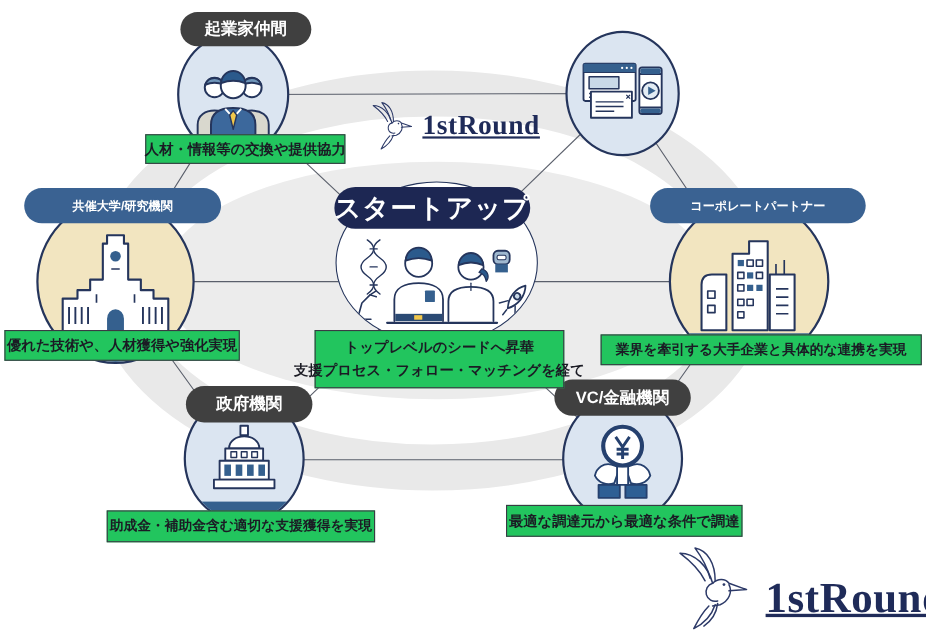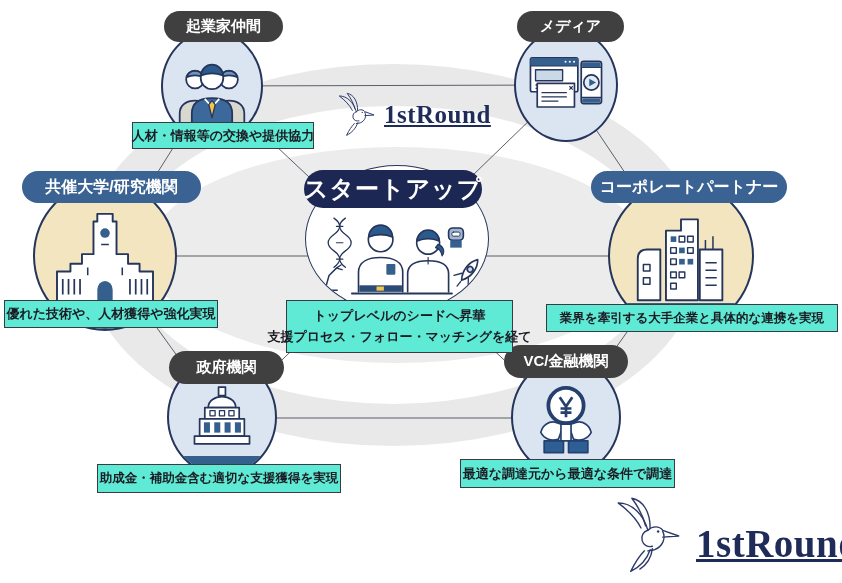--- a/index.html
+++ b/index.html
@@ -19,25 +19,25 @@
   .fill-blue{background:#dbe5f1;}
   .fill-cream{background:#f2e5c0;}
   .fill-white{background:#ffffff;}
   
   .badge{
     position:absolute;z-index:3;border-radius:18px;color:#ffffff;
     display:flex;align-items:center;justify-content:center;
     font-weight:bold;white-space:nowrap;box-sizing:border-box;
   }
   .badge-gray{background:#404040;font-size:15px;}
-  .badge-blue{background:#3a6292;font-size:16px;}
+  .badge-blue{background:#3a6292;font-size:11px;}
   .badge-navy{background:#1d2753;font-size:24px;letter-spacing:1px;}
   
   .tbox{
-    position:absolute;z-index:3;background:#5eead4;border:1.5px solid #3a3a44;
+    position:absolute;z-index:3;background:#22c55e;border:1.5px solid #3a3a44;
     display:flex;align-items:center;justify-content:center;
     font-weight:bold;color:#1b1b24;font-size:13px;white-space:nowrap;
     box-sizing:border-box;text-align:center;
   }
   
   #oval-entrepreneurs{left:161px;top:30px;width:102px;height:112px;}
   #badge-entrepreneurs{left:164px;top:11px;width:119px;height:31px;}
   #box-entrepreneurs{left:132px;top:122px;width:182px;height:27px;}
 
   #oval-media{left:514px;top:28px;width:104px;height:114px;}
@@ -127,21 +127,20 @@
         <path d="M23 53 h30 M23 58 h30 M23 63 h20" stroke-width="1.6"></path>
         <rect x="70" y="16" width="24" height="50" rx="3" fill="#ffffff"></rect>
         <path d="M70 23 h24 M70 59 h24"></path>
         <rect x="71" y="17" width="22" height="6" rx="2" fill="#35608e" stroke="none"></rect>
         <rect x="71" y="60" width="22" height="5" rx="2" fill="#35608e" stroke="none"></rect>
         <circle cx="82" cy="41" r="9" fill="#e3ecf4"></circle>
         <path d="M79.5 36.5 l8 4.5 -8 4.5 z" fill="#35608e" stroke="none"></path>
       </g>
     </svg>
   </div>
-  <div class="badge badge-gray" id="badge-media">メディア</div>
 
   <div class="oval fill-cream" id="oval-university">
     <div class="arc" style="height:26px"></div>
     <svg width="116" height="96" viewBox="0 0 120 100" style="margin-top:4px">
       <g stroke="#25355c" stroke-width="2" stroke-linejoin="round" fill="none">
         <path d="M10 96 V64 H24 V56 H36 V46 H48 V12 H52 V4 H68 V12 H72 V46 H84 V56 H96 V64 H110 V96 Z" fill="#ffffff"></path>
         <circle cx="60" cy="24" r="5" fill="#35608e" stroke="none"></circle>
         <path d="M56 36 h8" stroke-width="1.6"></path>
         <path d="M52 96 v-13 a8 9 0 0 1 16 0 v13 z" fill="#35608e" stroke="none"></path>
         <path d="M16 72 v16 M22 72 v16 M28 72 v16 M34 72 v16" stroke-width="1.8"></path>

